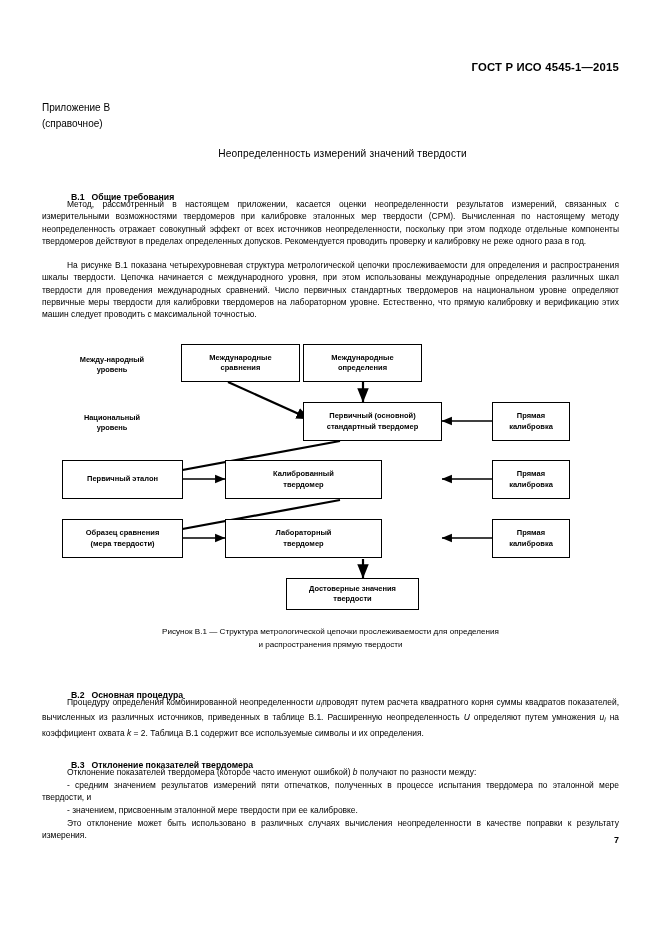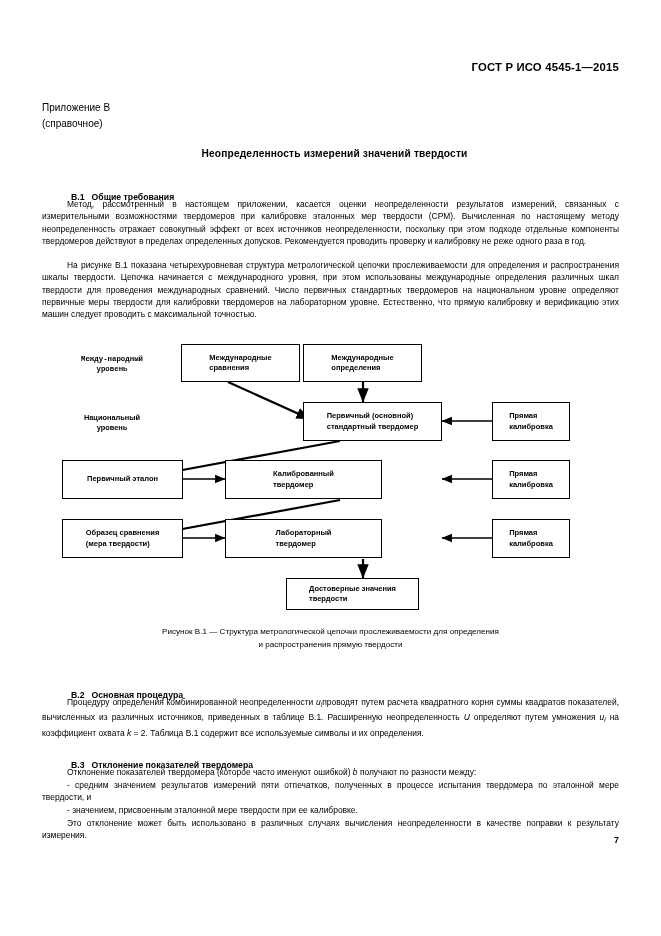--- a/index.html
+++ b/index.html
@@ -42,26 +42,26 @@
     width: 577px;
     text-align: left;
     font-size: 10px;
     line-height: 1.55;
   }
   .annex-block .ln {
     display: block;
   }
   .main-title {
     position: absolute;
-    left: 4px;
+    left: 12px;
     top: 148px;
     width: 577px;
     text-align: center;
     font-size: 10.2px;
-    font-weight: bold;
+    font-weight: normal;
     letter-spacing: 0.15px;
   }
   .sec-head {
     font-size: 8.7px;
     font-weight: bold;
     margin: 8px;
   }
   .sec-head .num {
     margin-right: 7px;
   }
@@ -111,21 +111,21 @@
     height: 270px;
   }
   .fig-box {
     position: absolute;
     border: 1.5px solid #000;
     background: #fff;
     box-sizing: border-box;
     display: flex;
     align-items: center;
     justify-content: center;
-    text-align: left;
+    text-align: center;
     font-size: 7.5px;
     font-weight: bold;
     line-height: 1.35;
     padding: 2px 3px;
   }
   .lvl-label {
     position: absolute;
     text-align: center;
     font-size: 7.4px;
     font-weight: bold;
@@ -243,21 +243,21 @@
 
         <line x1="298" y1="160" x2="108" y2="195" stroke="#000" stroke-width="2.2" marker-end="url(#ah)"></line>
 
         <line x1="141" y1="198" x2="183" y2="198" stroke="#000" stroke-width="1.6" marker-end="url(#ah)"></line>
 
         <line x1="450" y1="198" x2="400" y2="198" stroke="#000" stroke-width="1.6" marker-end="url(#ah)"></line>
 
         <line x1="321" y1="219" x2="321" y2="238" stroke="#000" stroke-width="2.2" marker-end="url(#ah)"></line>
       </svg>
 
-      <div class="lvl-label" style="left:16px; top:15px; width:108px;font-family:Liberation Mono, monospace;">
+      <div class="lvl-label" style="left:16px; top:15px; width:108px;">
         <span>Между-народный</span><br>
         <span>уровень</span>
       </div>
       <div class="lvl-label" style="left:16px; top:73px; width:108px;">
         <span>Национальный</span><br>
         <span>уровень</span>
       </div>
       <div class="lvl-label" style="left:4px; top:131px; width:124px;">
         <span>Внутрилабораторная</span><br>
         <span>калибровка</span>

